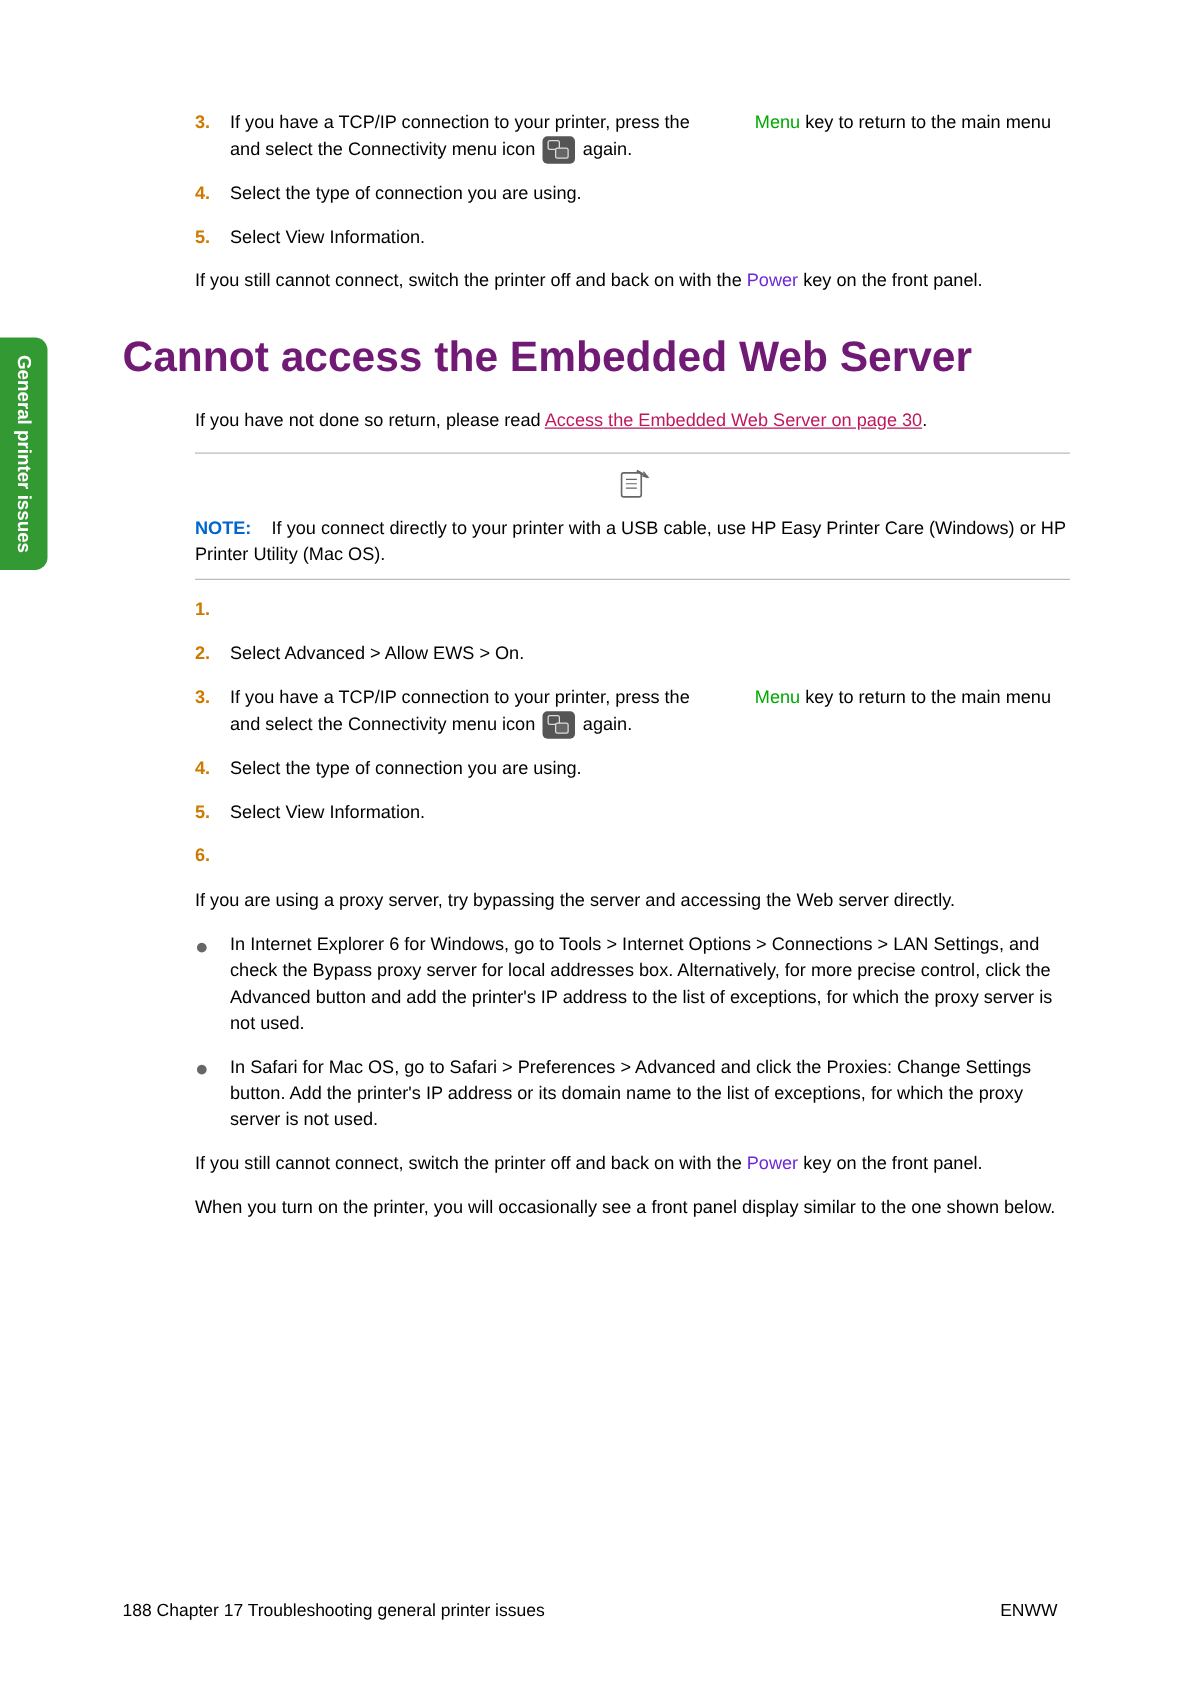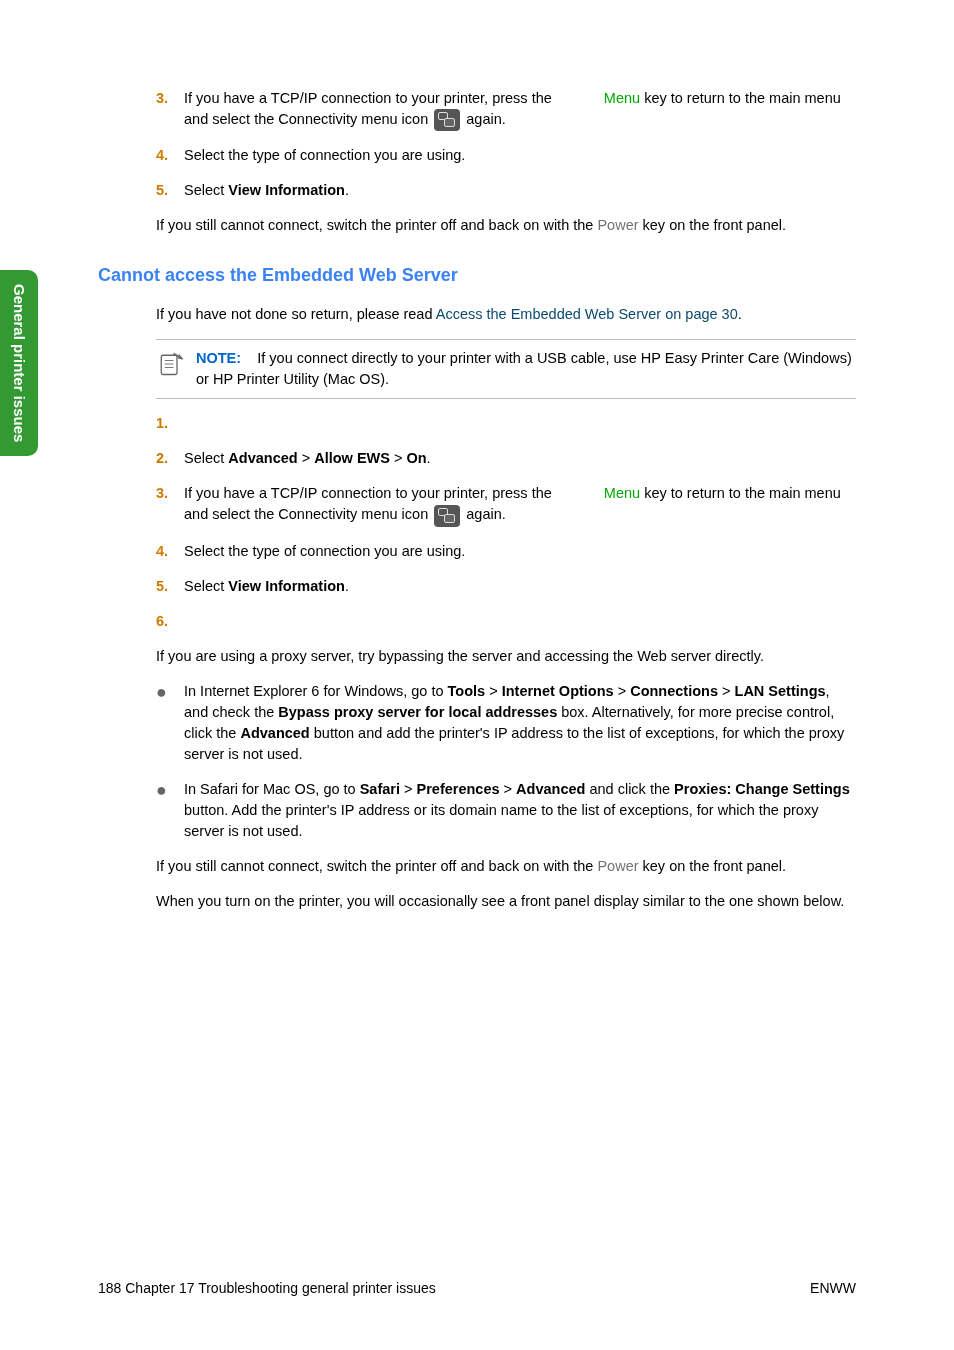--- a/index.html
+++ b/index.html
@@ -28,32 +28,33 @@
 }
 .content {
   padding: 88px 98px 0 98px;
 }
 .ol { list-style: none; }
 .ol > li { display: flex; margin-bottom: 14px; align-items: flex-start; }
 .num { color: #cc7a00; font-weight: bold; min-width: 28px; }
 .num2 { color: #cc7a00; font-weight: bold; min-width: 28px; }
 .para { margin-bottom: 14px; }
 .indent-body { margin-left: 58px; margin-right: 0; }
-h2 { color: #3b82f6; font-size: 18px; font-weight: bold; margin: 26px 0 16px 0; }
-.link { color: #0c4a6e; }
+h2 { color: #701a75; font-size: 34px; font-weight: bold; margin: 26px 0 16px 0; }
+.link { color: #be185d; text-decoration: underline; }
 .menu-key { color: #00a800; padding-left: 48px; }
-.power-key { color: #737373; }
+.power-key { color: #6d28d9; }
 .note-box {
   border-top: 1px solid #bbb;
   border-bottom: 1px solid #bbb;
   margin: 10px 0 14px 0;
   padding: 8px 0;
   display: flex;
-  align-items: flex-start;
+  align-items: center;
   gap: 12px;
+  flex-direction: column;
 }
 .note-icon {
   width: 28px;
   height: 28px;
   flex-shrink: 0;
   margin-top: 2px;
 }
 .note-label { color: #0066cc; font-weight: bold; }
 .conn-icon {
   display: inline-block;
@@ -82,26 +83,26 @@
   border-radius: 2px;
   background: #666;
 }
 .bullets { list-style: none; margin-left: 0; }
 .bullets > li { display: flex; margin-bottom: 14px; }
 .bullet-dot { color: #666; min-width: 28px; font-size: 18px; line-height: 1; padding-top: 2px;}
 .footer {
   position: absolute;
   bottom: 52px;
   left: 98px;
-  right: 98px;
+  right: 108px;
   display: flex;
   justify-content: space-between;
   font-size: 14px;
 }
-b { font-weight: bold; }
+b { font-weight: normal; }
 </style>
 </head>
 <body>
 
 <div class="tab">
   <span>General printer issues</span>
 </div>
 
 <div class="content">
 

